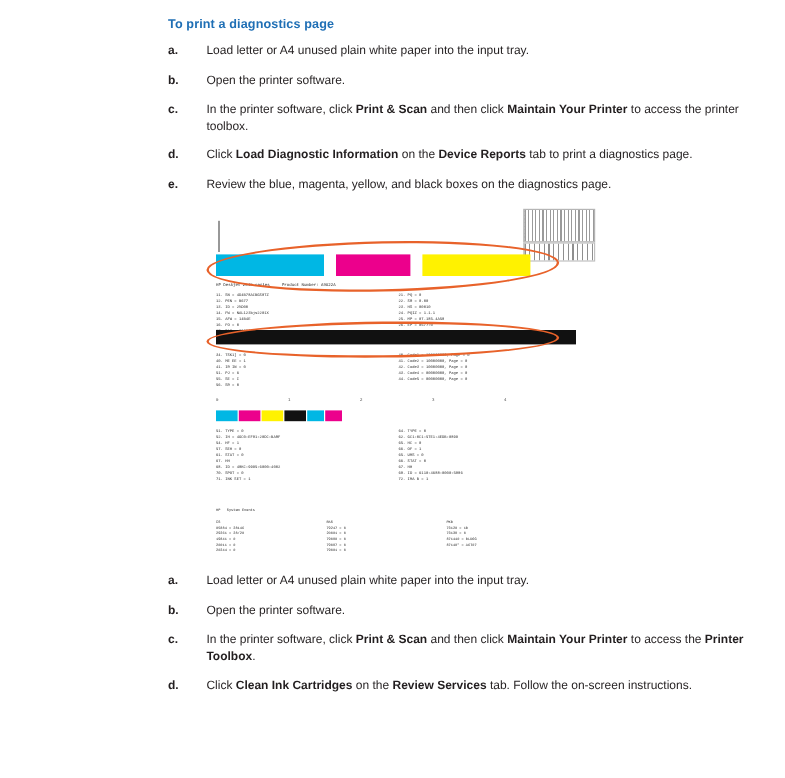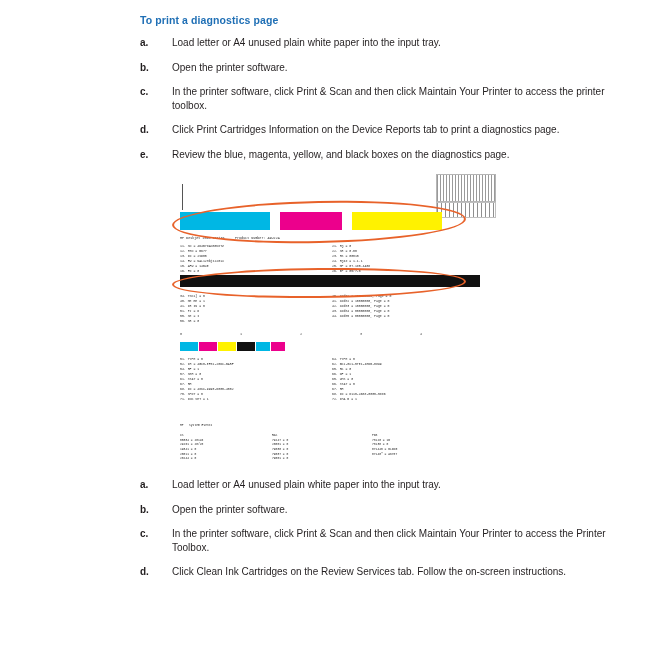--- a/index.html
+++ b/index.html
@@ -38,21 +38,21 @@
   .step .marker {
     width: 32px;
     flex: 0 0 32px;
     font-weight: bold;
     font-size: 10px;
   }
   .step .body {
     flex: 1;
   }
   .step .body b {
-    font-weight: normal;
+    font-weight: bold;
   }
   .para {
     font-size: 10px;
     line-height: 1.4;
     margin: 8px 0 12px 0;
     padding-left: 0;
   }
   
   .diag-wrap {
     position: relative;
@@ -206,21 +206,21 @@
   <div class="step">
     <div class="marker">b.</div>
     <div class="body">Open the printer software.</div>
   </div>
   <div class="step">
     <div class="marker">c.</div>
     <div class="body">In the printer software, click <b>Print &amp; Scan</b> and then click <b>Maintain Your Printer</b> to access the printer toolbox.</div>
   </div>
   <div class="step">
     <div class="marker">d.</div>
-    <div class="body">Click <b>Print Cartridges Information</b> on the <b>Device Reports</b> tab to print a diagnostics page.</div>
+    <div class="body">Click <b>Load Diagnostic Information</b> on the <b>Device Reports</b> tab to print a diagnostics page.</div>
   </div>
   <div class="step">
     <div class="marker">e.</div>
     <div class="body">Review the blue, magenta, yellow, and black boxes on the diagnostics page.</div>
   </div>
 
   <div class="diag-wrap">
     <div class="diag">
       <div class="qrblock"></div>
       <div class="qrblock2"></div>

